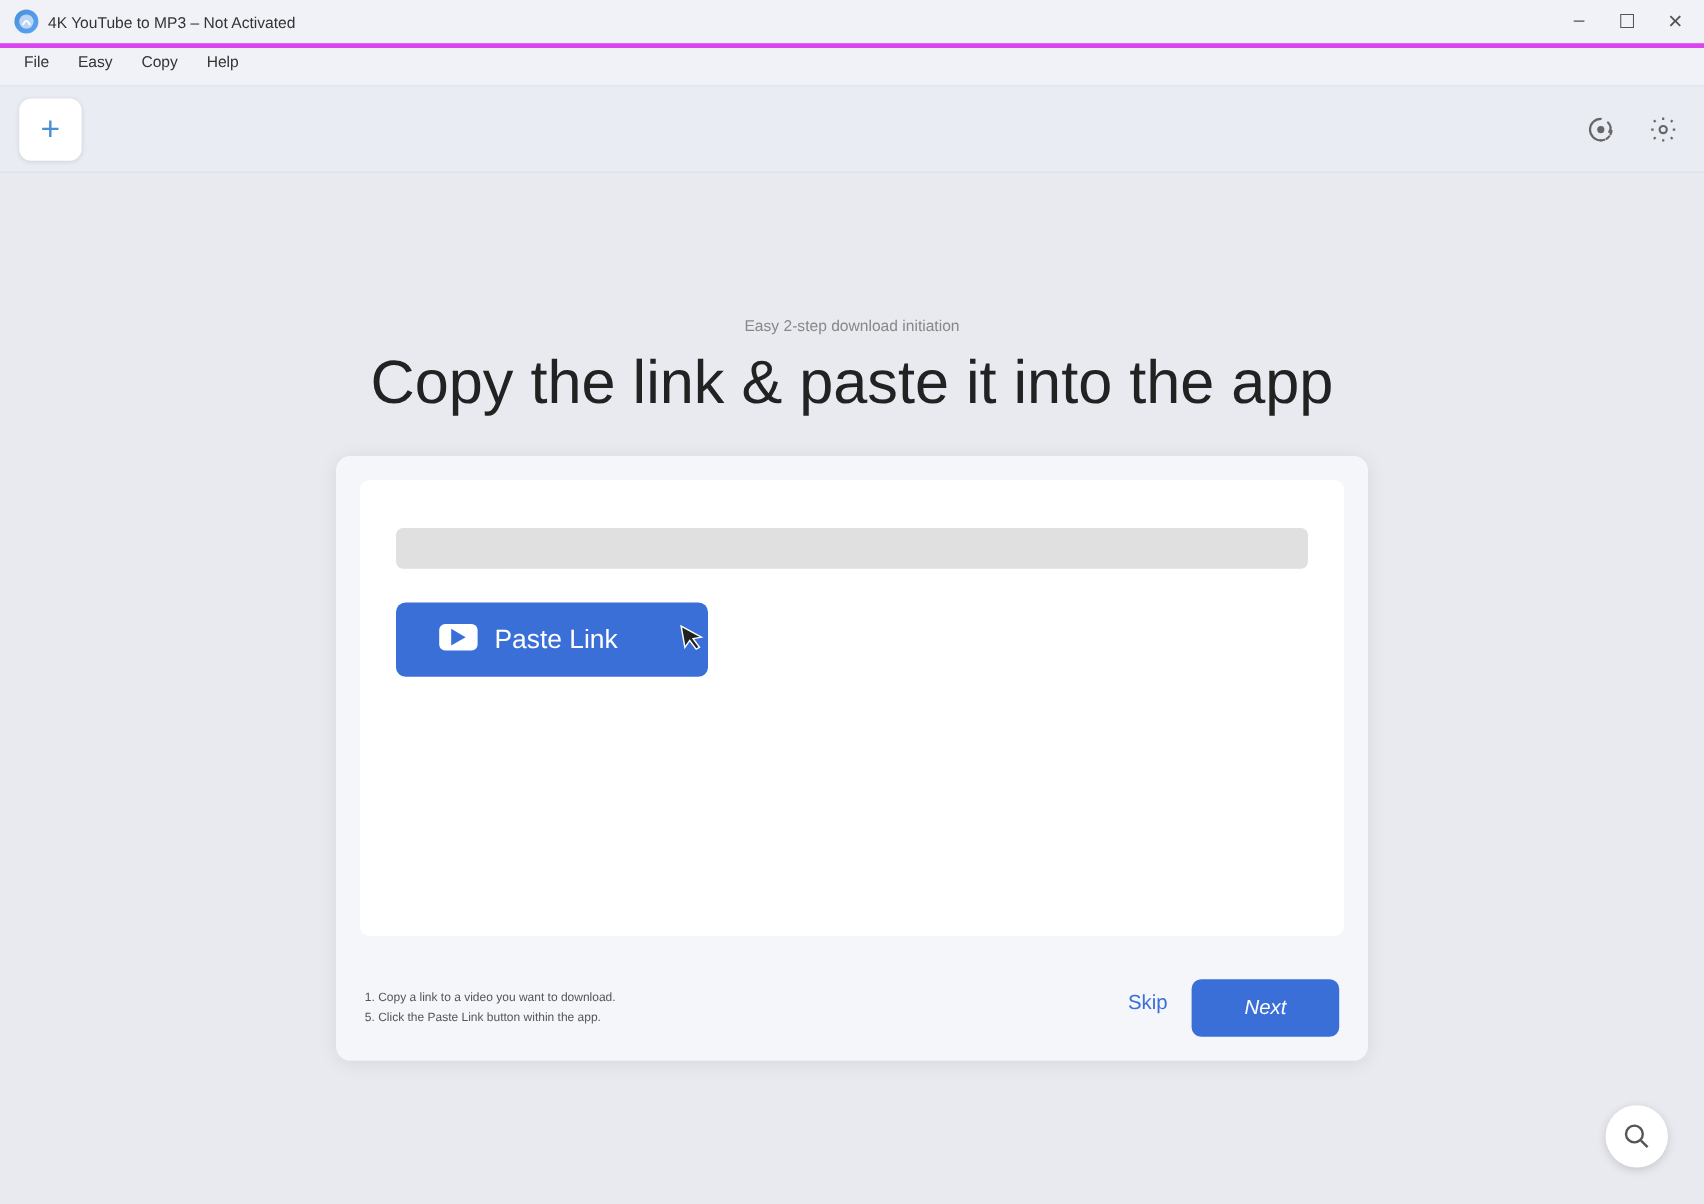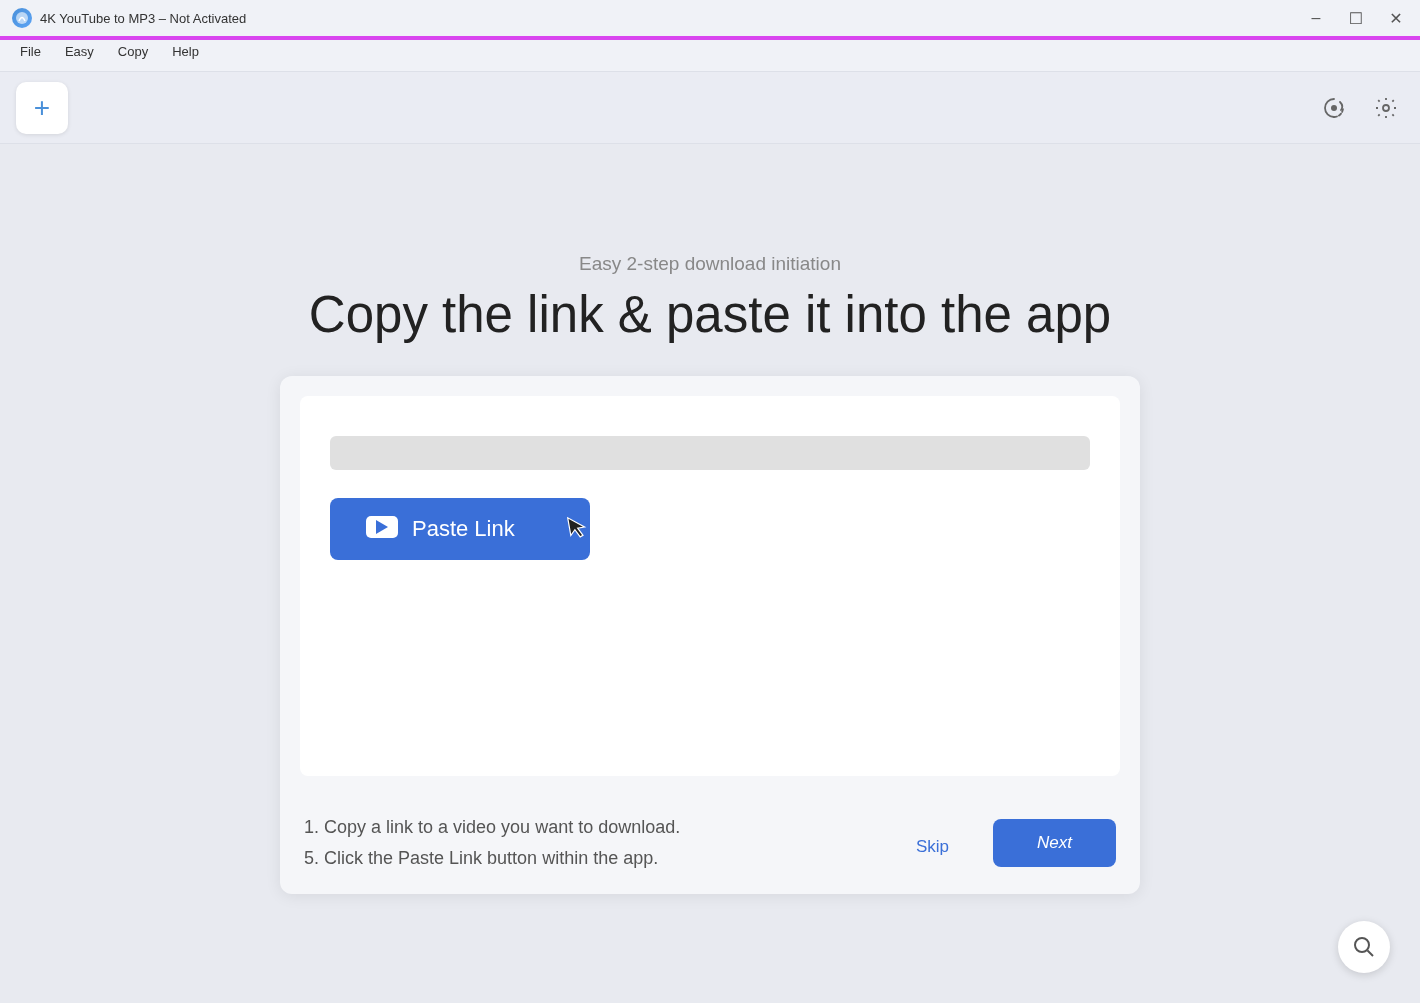--- a/index.html
+++ b/index.html
@@ -114,21 +114,21 @@
       background: #e8eaf0;
       display: flex;
       flex-direction: column;
       align-items: center;
       justify-content: center;
       padding: 20px;
       position: relative;
     }
 
     .subtitle {
-      font-size: 19px;
+      font-size: 13px;
       color: #888;
       margin-bottom: 10px;
     }
     .title {
       font-size: 51px;
       color: #222;
       font-weight: 400;
       text-align: center;
       margin-bottom: 32px;
     }
@@ -197,28 +197,28 @@
     }
 
     
     .card-footer {
       padding: 16px 24px 20px 24px;
       display: flex;
       align-items: center;
       justify-content: space-between;
     }
     .instructions {
-      font-size: 18px;
+      font-size: 10px;
       color: #555;
       line-height: 1.7;
     }
     .footer-btns {
       display: flex;
-      gap: 28px;
-      align-items: flex-end;
+      gap: 4px;
+      align-items: flex-start;
       flex-shrink: 0;
     }
     .skip-btn {
       background: none;
       border: none;
       color: #3a6fd8;
       font-size: 17px;
       cursor: pointer;
       padding: 10px 16px;
     }

